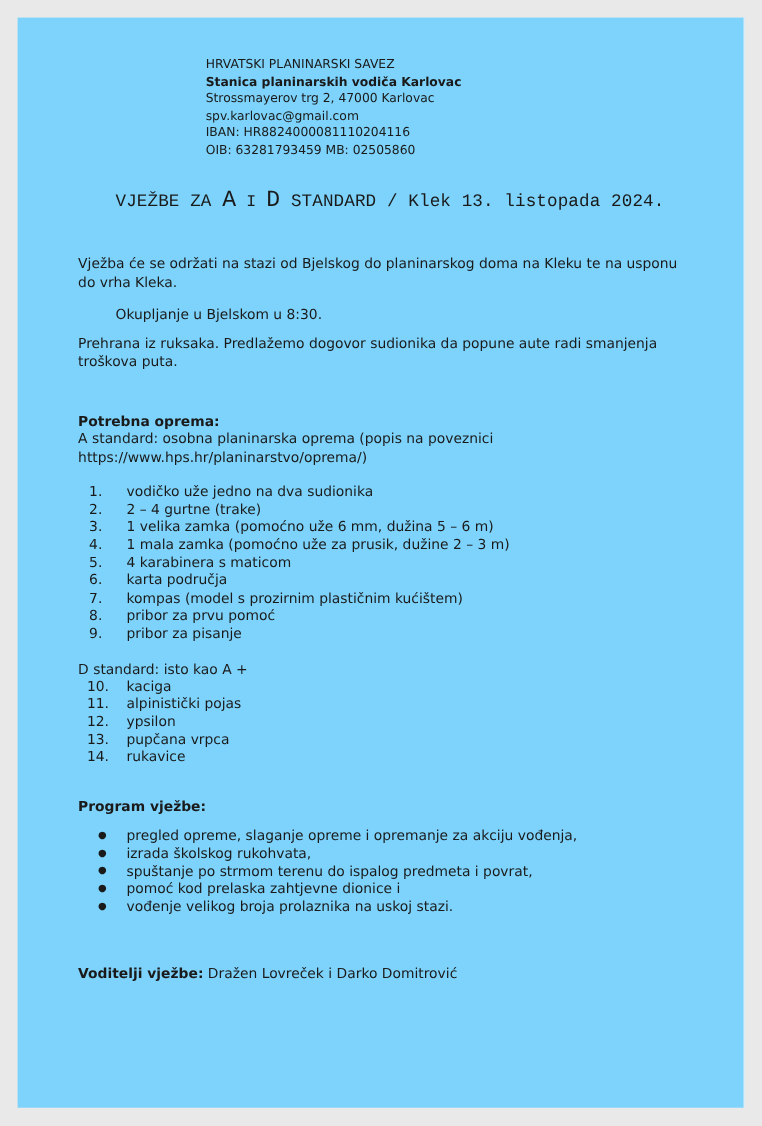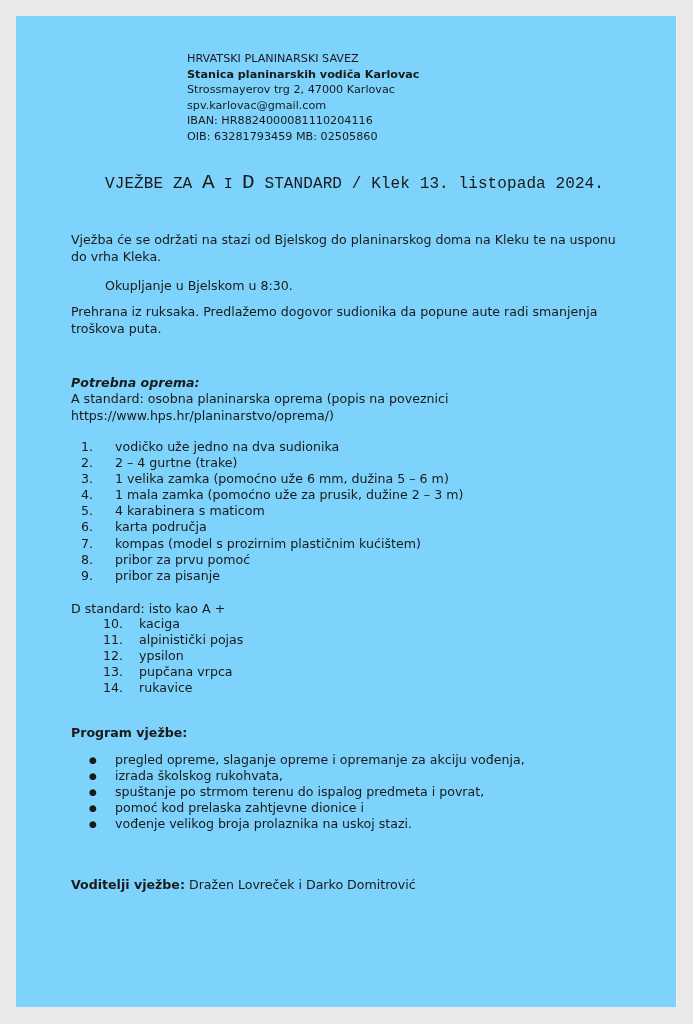--- a/index.html
+++ b/index.html
@@ -36,21 +36,21 @@
   .title .mid { font-size: 15px; }
   .para {
     left: 55px;
     font-size: 12.6px; line-height: 17px;
     width: 560px;
   }
   .bold-h { font-weight: bold; }
   .numlist { left: 55px; font-size: 12.6px; line-height: 16.1px; }
   .numlist .row { display: flex; white-space: nowrap; }
   .numlist .num { width: 44px; text-align: left; padding-left: 10px; box-sizing: border-box; }
-  .numlist .num2 { width: 44px; padding-left: 8px; box-sizing: border-box; margin-left: 24px; }
+  .numlist .num2 { width: 44px; padding-left: 8px; box-sizing: border-box; }
   .bullets { left: 55px; font-size: 12.6px; line-height: 16.1px; }
   .bullets .row { display: flex; white-space: nowrap; }
   .bullets .dot { width: 44px; padding-left: 18px; box-sizing: border-box; font-size: 9px; line-height: 16.1px; }
 </style>
 </head>
 <body>
 
 <div class="page">
 
   <div class="abs header">
@@ -61,21 +61,21 @@
     <div>IBAN: HR8824000081110204116</div>
     <div>OIB: 63281793459 MB: 02505860</div>
   </div>
 
   <div class="abs title"><span>VJEŽBE ZA </span><span class="big">A</span><span class="mid"> I </span><span class="big">D</span><span> STANDARD</span><span> / Klek 13. listopada 2024.</span></div>
 
   <div class="abs para" style="top:215px;">Vježba će se održati na stazi od Bjelskog do planinarskog doma na Kleku te na usponu do vrha Kleka.</div>
   <div class="abs para" style="top:261px;margin-left:34px;">Okupljanje u Bjelskom u 8:30.</div>
   <div class="abs para" style="top:287px;">Prehrana iz ruksaka. Predlažemo dogovor sudionika da popune aute radi smanjenja troškova puta.</div>
 
-  <div class="abs para bold-h" style="top:358px;font-style:italic;">Potrebna oprema:</div>
+  <div class="abs para bold-h" style="top:358px;">Potrebna oprema:</div>
   <div class="abs para" style="top:374px;">
     <div>A standard: osobna planinarska oprema (popis na poveznici</div>
     <div>https://www.hps.hr/planinarstvo/oprema/)</div>
   </div>
 
   <div class="abs numlist" style="top:423px;">
     <div class="row">
         <span class="num">1.</span>
         <span>vodičko uže jedno na dva sudionika</span>
       </div>

